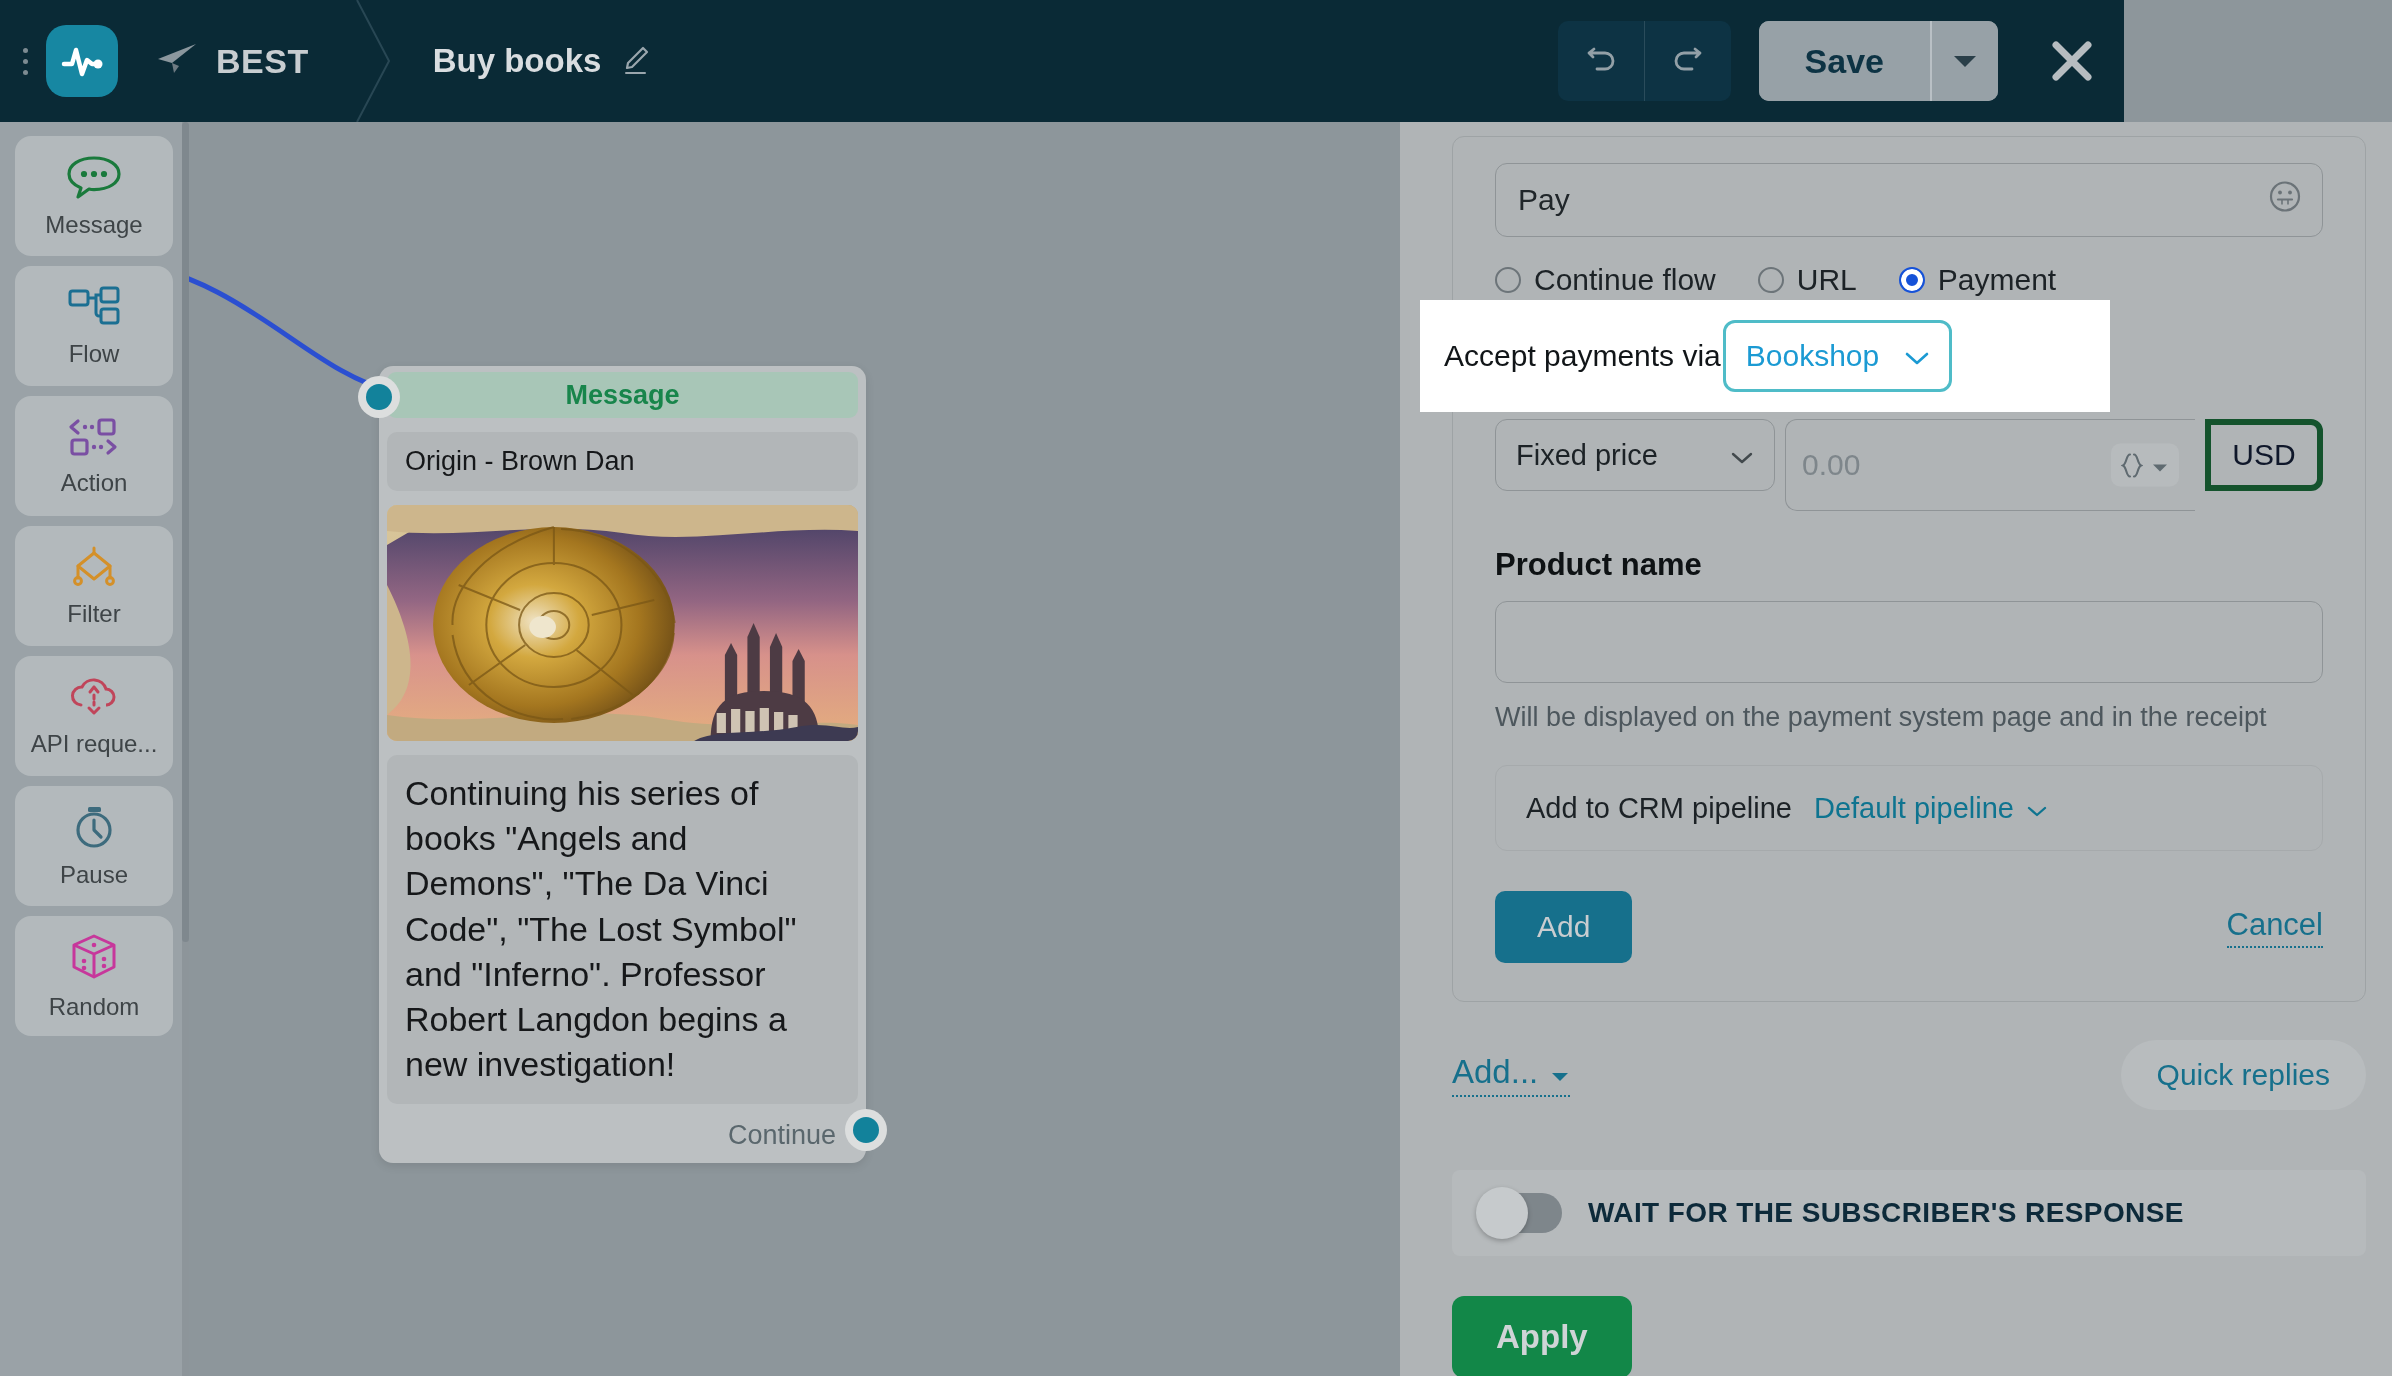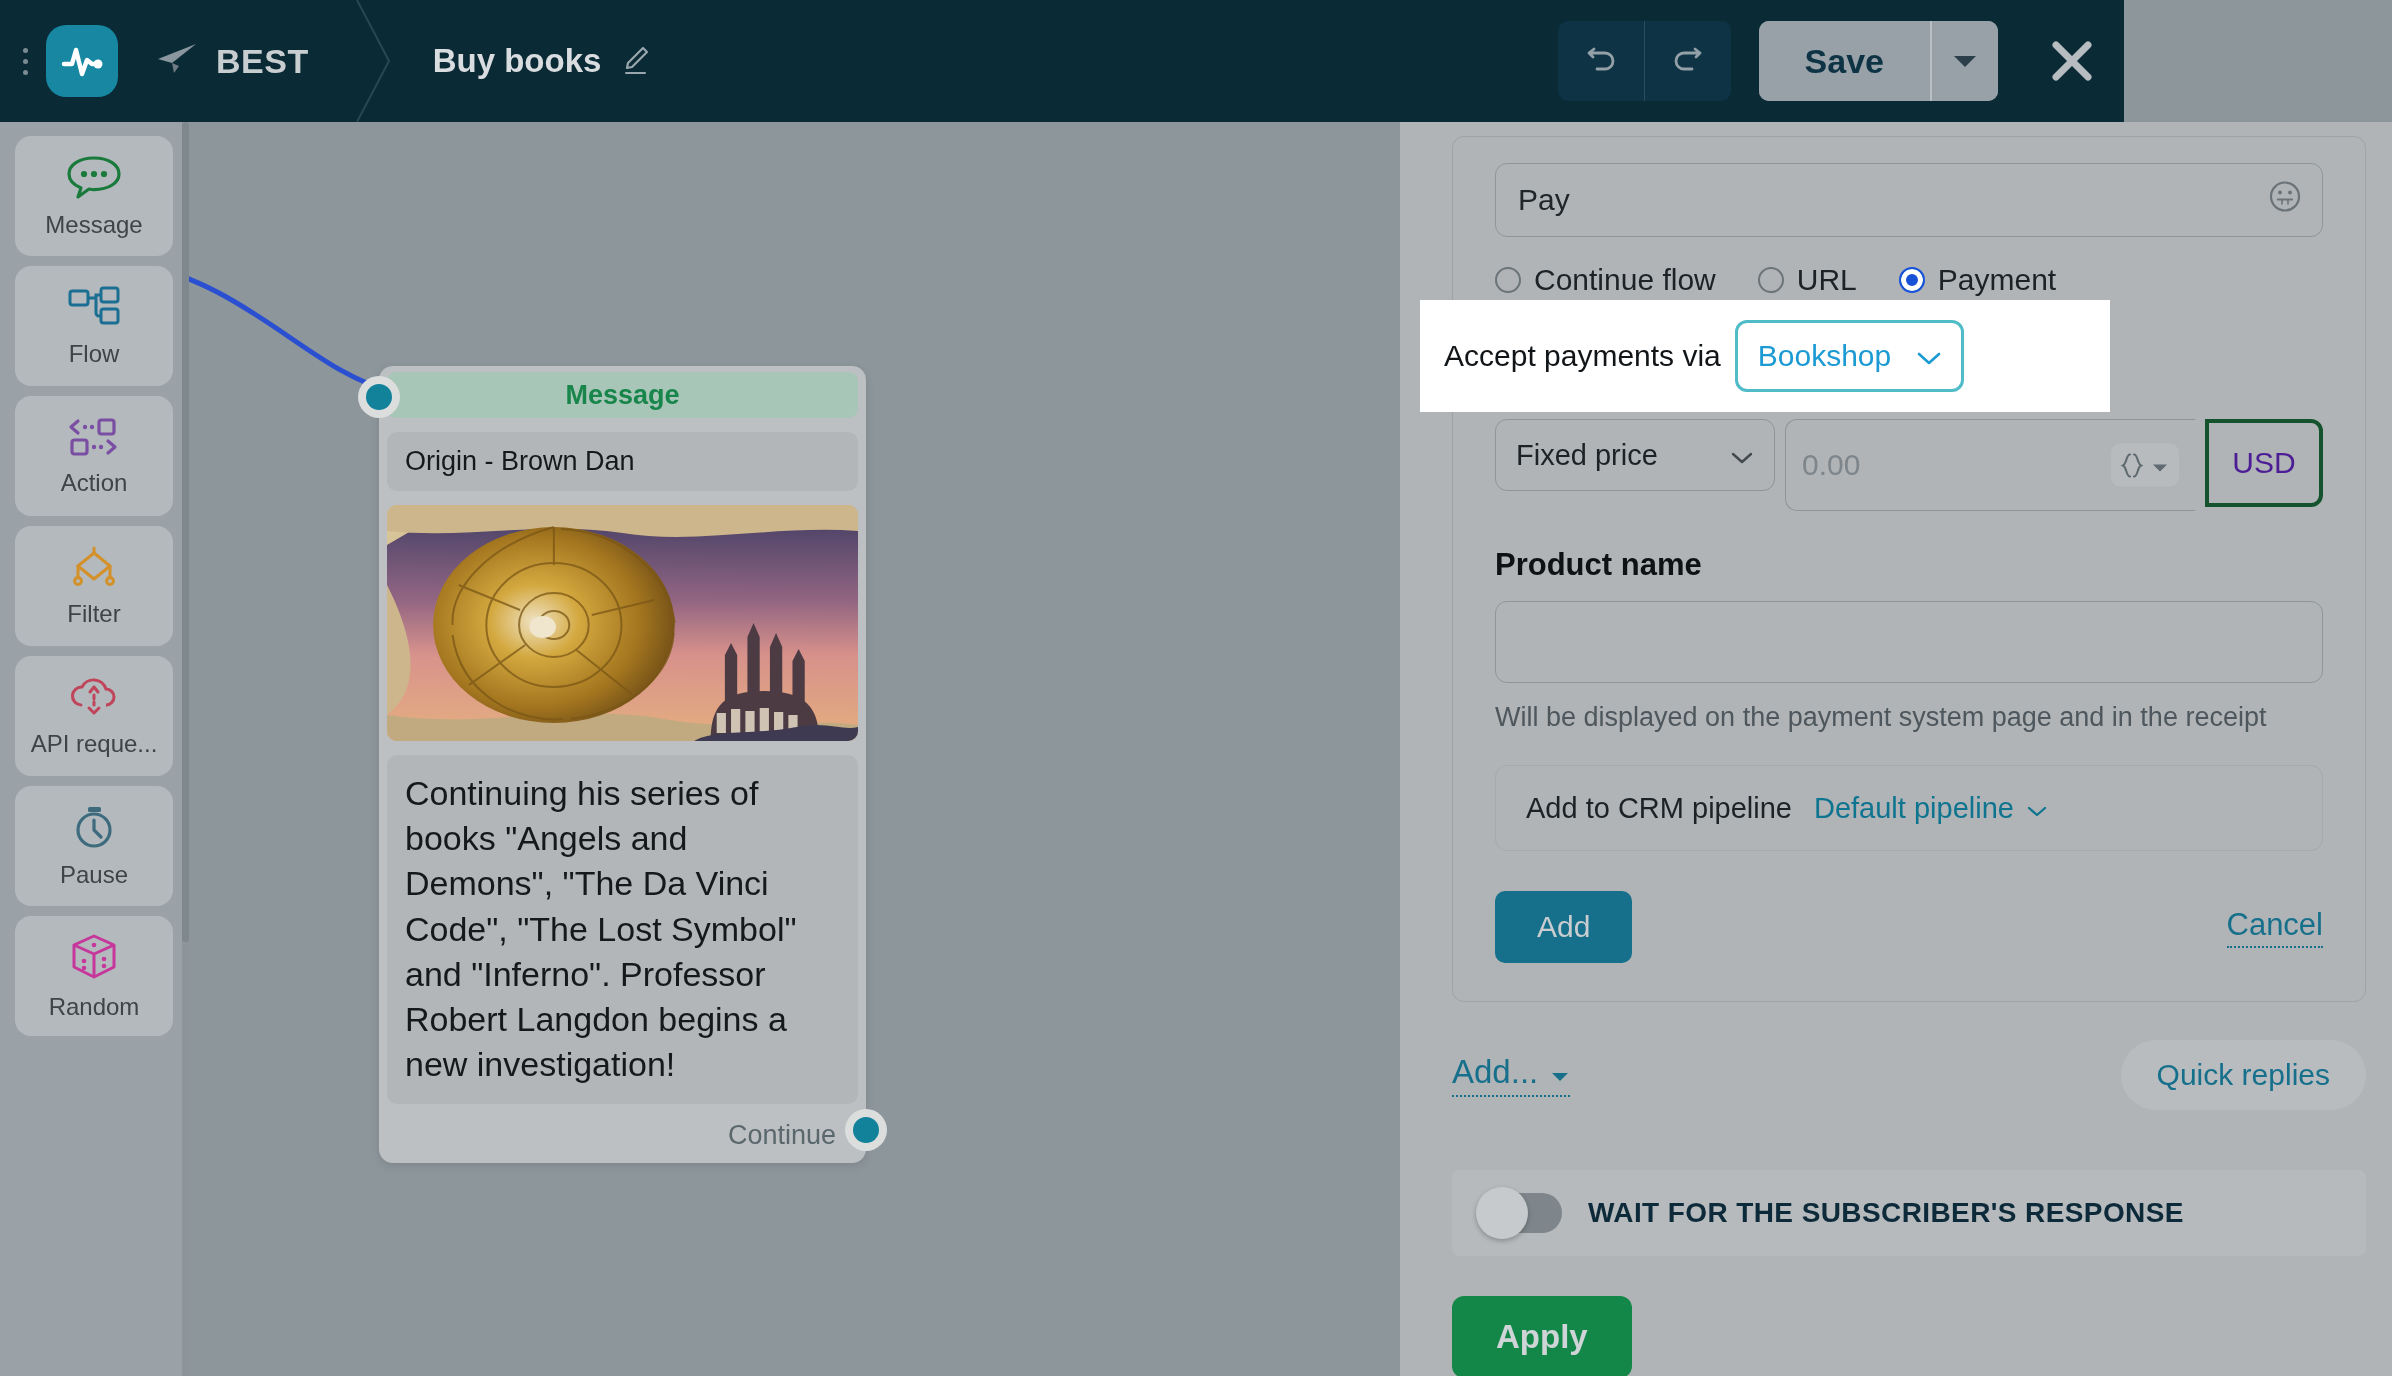--- a/index.html
+++ b/index.html
@@ -184,21 +184,21 @@
   .radio span { font-size: 30px; color: #1c2226; }
 
   
   .highlight {
     position: absolute; left: 1420px; top: 300px; width: 690px; height: 112px;
     background: #ffffff; z-index: 25;
     display: flex; align-items: center; padding-left: 24px;
   }
   .hl-label { font-size: 30px; color: #111518; }
   .hl-select {
-    margin-left: 14px; height: 72px; min-width: 210px;
+    margin-left: 2px; height: 72px; min-width: 210px;
     border: 3px solid #4fbcc8; border-radius: 12px; background: #fff;
     display: flex; align-items: center; justify-content: space-between;
     padding: 0 18px 0 20px; gap: 24px; cursor: pointer;
   }
   .hl-select span { color: #1b9ad3; font-size: 30px; }
 
   .pricerow { display: flex; align-items: stretch; gap: 10px; margin-top: 122px; }
   .sel-fixed {
     width: 280px; height: 72px; border: 1px solid #8f9497; border-radius: 12px;
     display: flex; align-items: center; justify-content: space-between;
@@ -211,23 +211,23 @@
     position: relative;
   }
   .amount-ph { font-size: 30px; color: #7e868b; }
   .curly {
     position: absolute; right: 16px; top: 50%; transform: translateY(-50%);
     display: flex; align-items: center; gap: 8px;
     background: #b7bbbd; border-radius: 9px; padding: 6px 10px;
     color: #5f6a70; font-size: 26px; cursor: pointer;
   }
   .currency {
-    width: 118px; height: 88px; border: 4px solid #14532d; border-radius: 0 12px 12px 0;
+    width: 118px; height: 72px; border: 6px solid #14532d; border-radius: 0 12px 12px 0;
     display: flex; align-items: center; justify-content: center;
-    font-size: 30px; color: #4c1d95; cursor: pointer;
+    font-size: 30px; color: #0f172a; cursor: pointer;
   }
 
   .sec-title { font-size: 31px; font-weight: bold; color: #0e1214; margin-top: 36px; }
   .bigfield {
     margin-top: 18px; height: 82px; border: 1px solid #8f9497; border-radius: 12px;
   }
   .hint { margin-top: 16px; font-size: 27px; line-height: 1.35; color: #4d575d; }
 
   .crmbox {
     margin-top: 30px; height: 86px; border: 1px solid #a6aaac; border-radius: 12px;

